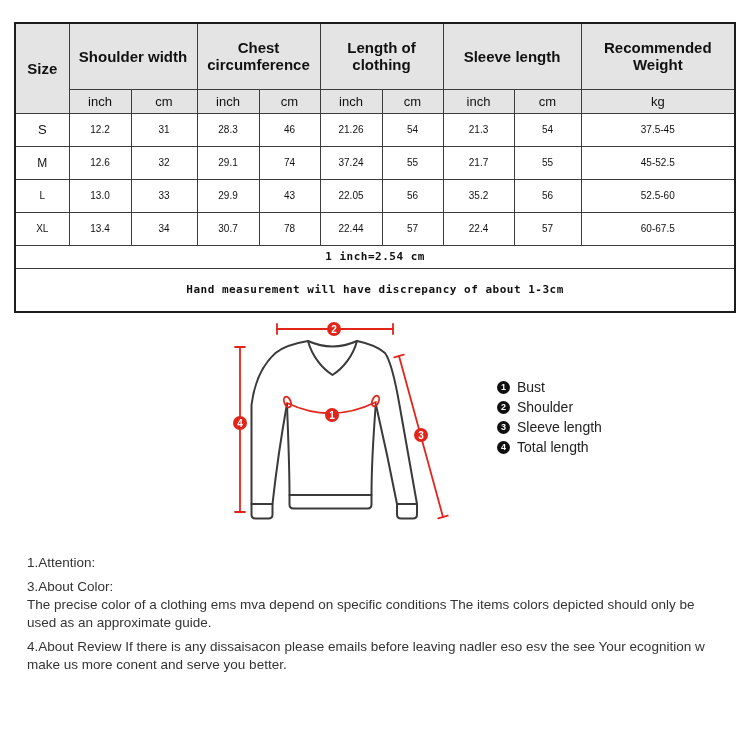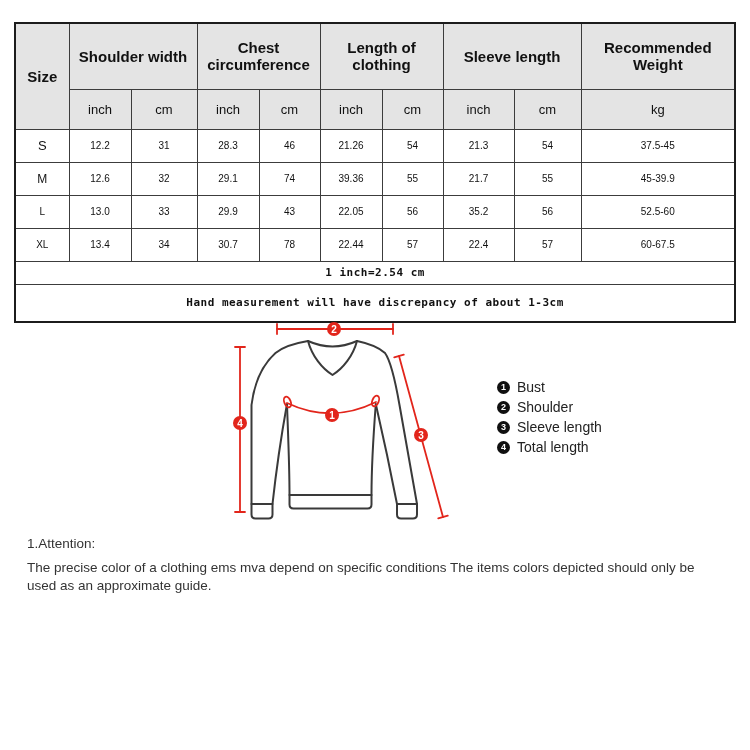--- a/index.html
+++ b/index.html
@@ -6,44 +6,44 @@
   .canvas{position:relative;width:750px;height:750px;background:#fff;overflow:hidden;
           font-family:"Liberation Sans",sans-serif;color:#222;}
 
   
   .size-table{position:absolute;left:14px;top:22px;width:720px;border-collapse:collapse;
               table-layout:fixed;border:2px solid #1c1c1c;}
   .size-table td,.size-table th{border:1px solid #3c3c3c;text-align:center;vertical-align:middle;
               padding:0;overflow:hidden;}
   .size-table th{background:#e4e4e4;font-weight:bold;font-size:15px;color:#111;}
   .hdr-row1{height:66px;}
-  .hdr-row2{height:40px;}
+  .hdr-row2{height:24px;}
   .unit-cell{background:#e4e4e4;font-weight:normal !important;font-size:13px;color:#111;}
   .data-row{height:33px;}
   .data-row td{font-size:10px;color:#111;background:#fff;}
   .size-label{font-size:15px;}
   .data-row:nth-of-type(3) .size-label{font-size:13px;}
   .data-row:nth-of-type(4) .size-label{font-size:12px;}
   .note-row1{height:23px;margin-left:36px;}
-  .note-row2{height:38px;}
+  .note-row2{height:44px;}
   .note-cell{font-family:"DejaVu Sans Mono",monospace;font-weight:bold;font-size:11px;
              letter-spacing:0.5px;color:#111;background:#fff;}
 
   
   .diagram{position:absolute;left:0;top:305px;width:750px;height:230px;}
   .diagram svg{position:absolute;left:180px;top:0;}
   .legend{position:absolute;left:497px;top:72px;}
   .legend-item{display:flex;align-items:center;height:20px;}
   .legend-dot{display:inline-block;width:13px;height:13px;border-radius:50%;background:#101010;
               color:#fff;font-size:9px;font-weight:bold;text-align:center;line-height:13px;
               margin-right:7px;flex:0 0 13px;}
   .legend-label{font-size:14px;color:#222;}
 
   
-  .notes{position:absolute;left:27px;top:535px;width:700px;font-size:13.5px;line-height:18px;
+  .notes{position:absolute;left:27px;top:554px;width:700px;font-size:13.5px;line-height:18px;
          color:#333;}
   .note-section{margin:0 0 6px 0;}
   .note-heading{white-space:pre-wrap;}
   .note-body{white-space:pre-wrap;}
 </style>
 </head>
 <body>
 
 <div class="canvas">
 
@@ -91,25 +91,25 @@
       <td>21.3</td>
       <td>54</td>
       <td>37.5-45</td>
     </tr>
     <tr class="data-row">
       <td class="size-label">M</td>
       <td>12.6</td>
       <td>32</td>
       <td>29.1</td>
       <td>74</td>
-      <td>39.36</td>
+      <td>37.24</td>
       <td>55</td>
       <td>21.7</td>
       <td>55</td>
-      <td>45-39.9</td>
+      <td>45-52.5</td>
     </tr>
     <tr class="data-row">
       <td class="size-label">L</td>
       <td>13.0</td>
       <td>33</td>
       <td>29.9</td>
       <td>43</td>
       <td>22.05</td>
       <td>56</td>
       <td>35.2</td>
@@ -231,17 +231,22 @@
     </div>
   </div>
 
   <div class="notes">
     <div class="note-section">
       <div class="note-heading">1.Attention:</div>
     </div>
     <div class="note-section">
     </div>
     <div class="note-section">
+      <div class="note-heading">3.About Color:</div>
       <div class="note-body">The precise color of a clothing ems mva depend on specific conditions The items colors depicted should only be   used as an approximate guide.</div>
     </div>
+    <div class="note-section">
+      <div class="note-heading"></div>
+      <div class="note-body">4.About Review If there is any dissaisacon please emails before leaving nadler eso esv the see Your ecognition w   make us more conent and serve you better.</div>
+    </div>
   </div>
 
 </div>
 
 </body></html>

